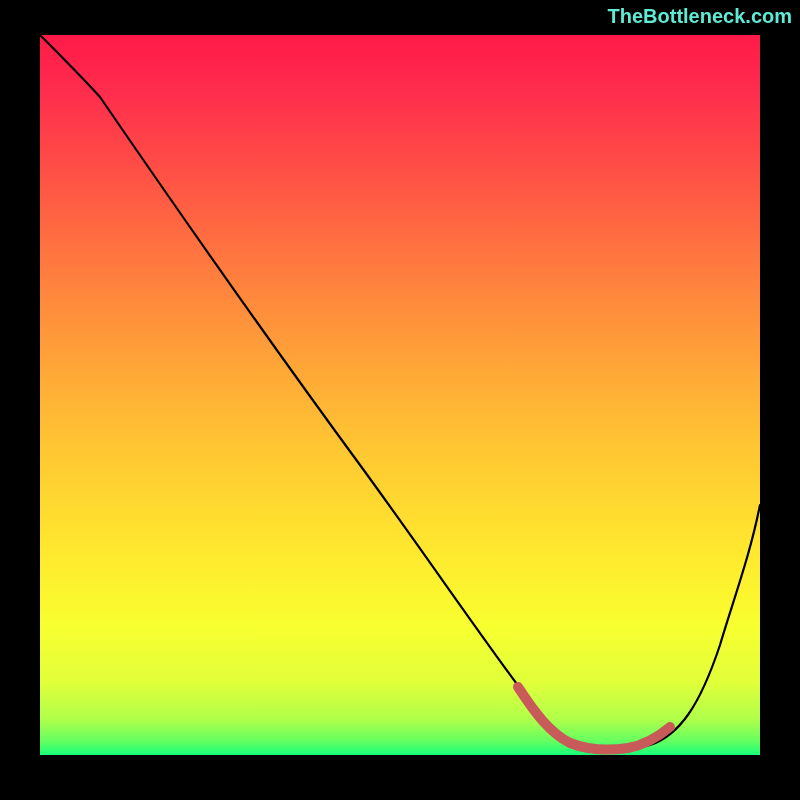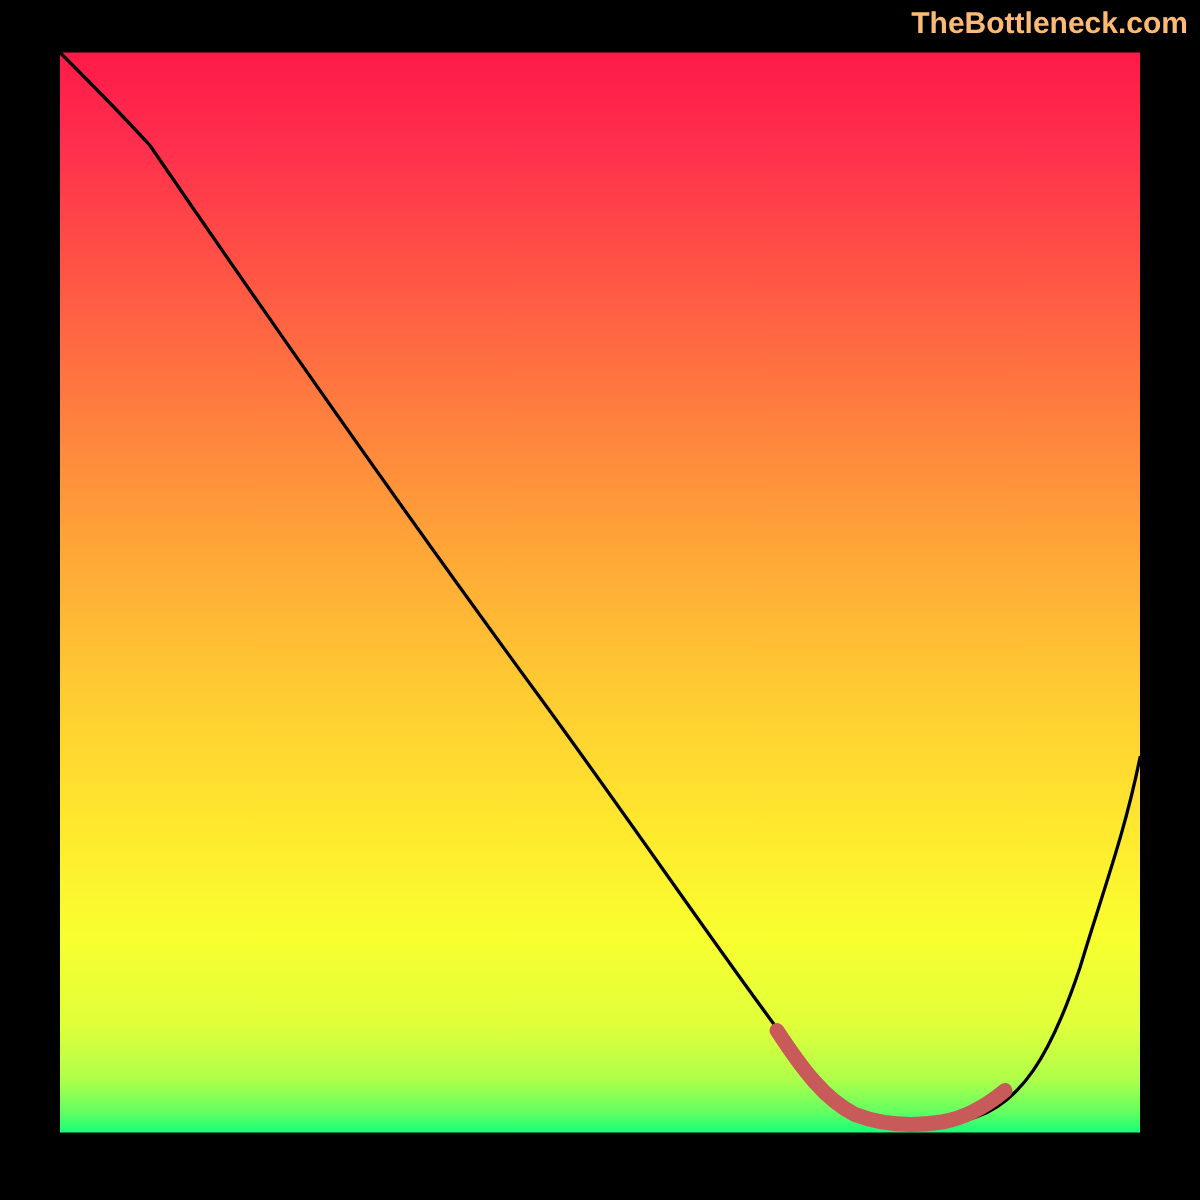--- a/index.html
+++ b/index.html
@@ -14,21 +14,21 @@
   .wrapper {
     width: 800px;
     height: 800px;
     position: relative;
     background: #000;
   }
   .watermark {
     position: absolute;
     top: 5px;
     right: 8px;
-    color: #fdba74;
+    color: #5eead4;
     font-size: 20px;
     font-weight: bold;
     z-index: 10;
   }
   .plot-area {
     position: absolute;
     left: 40px;
     top: 35px;
     width: 720px;
     height: 720px;

